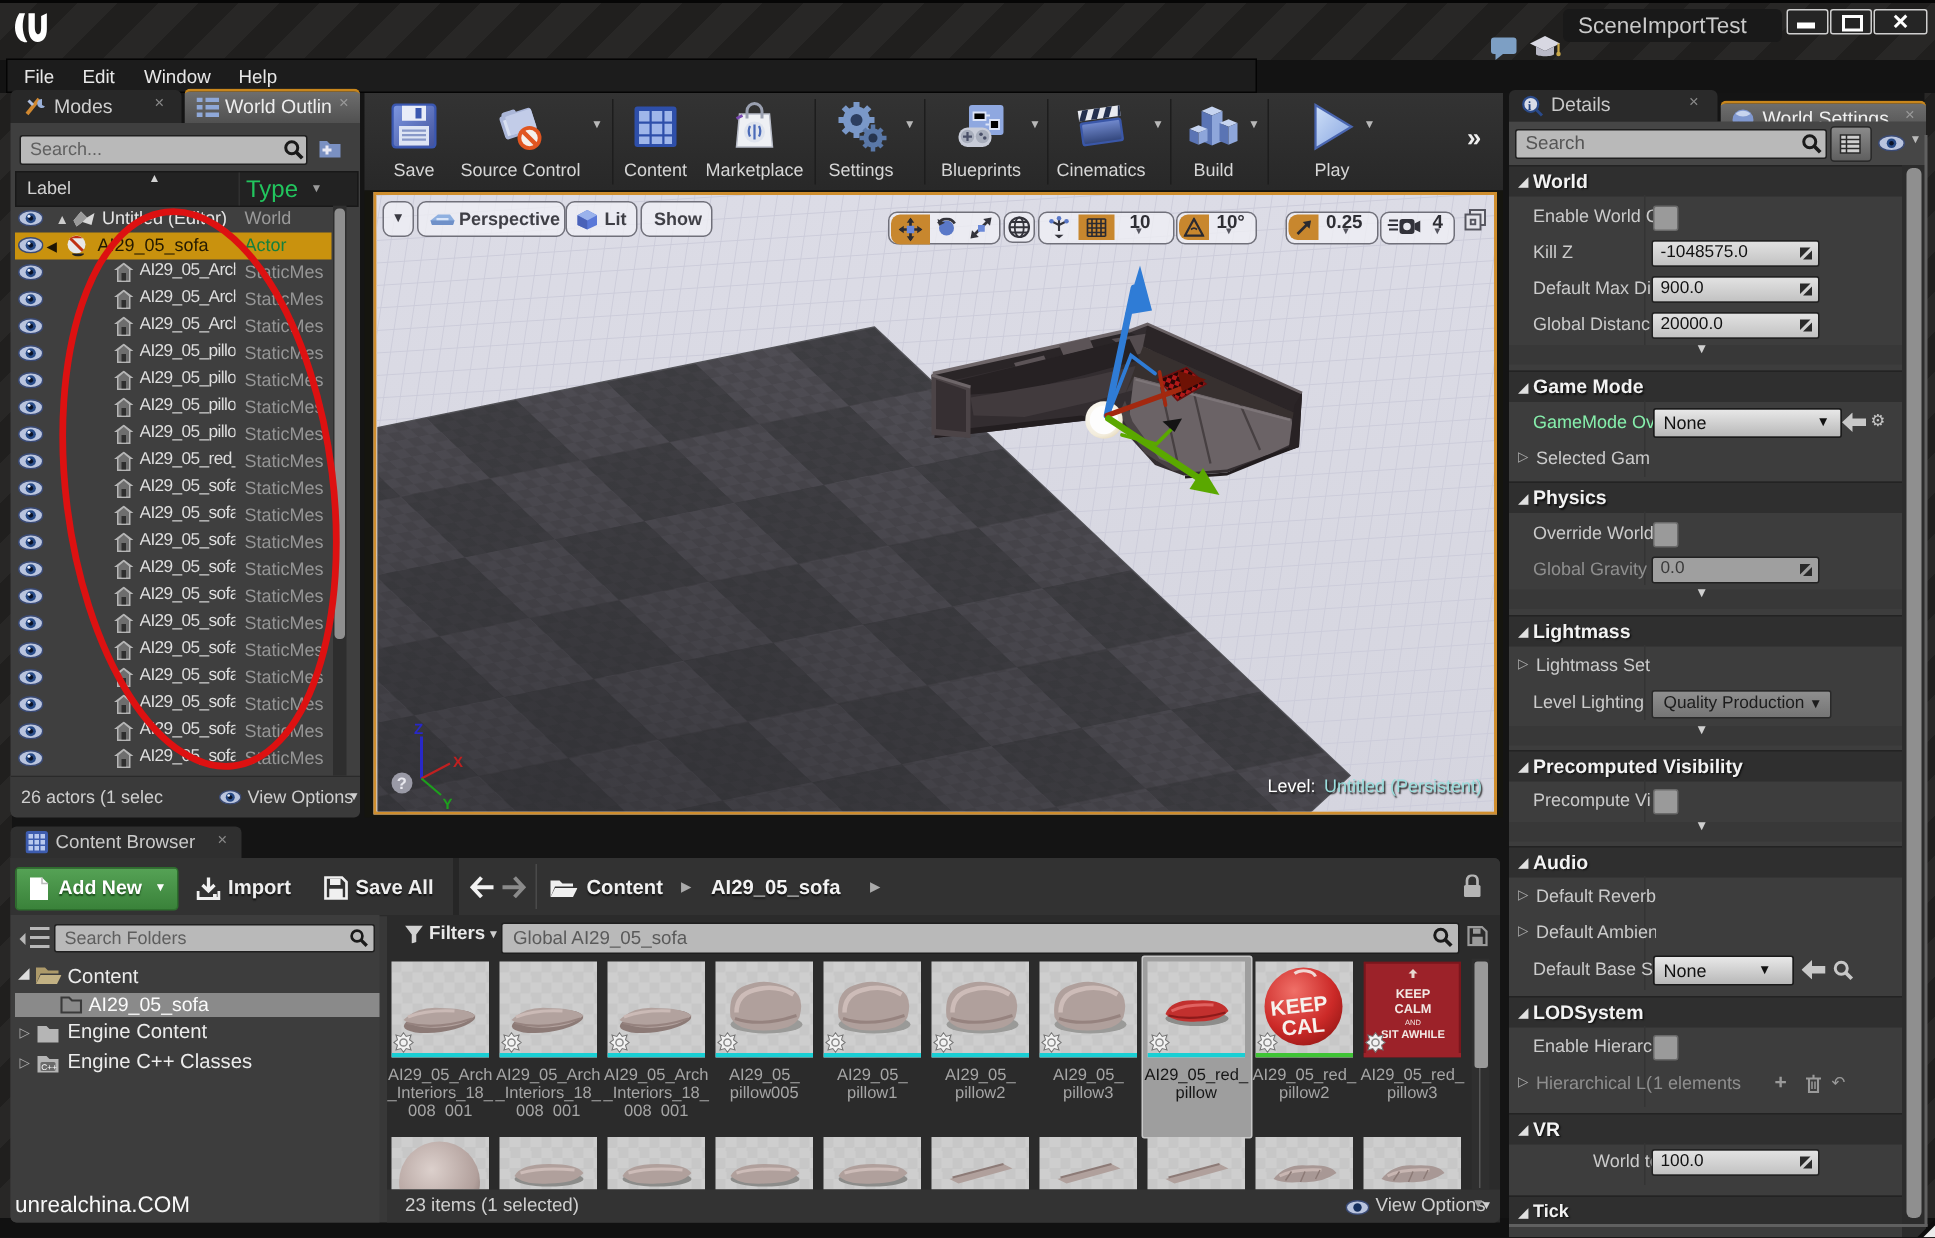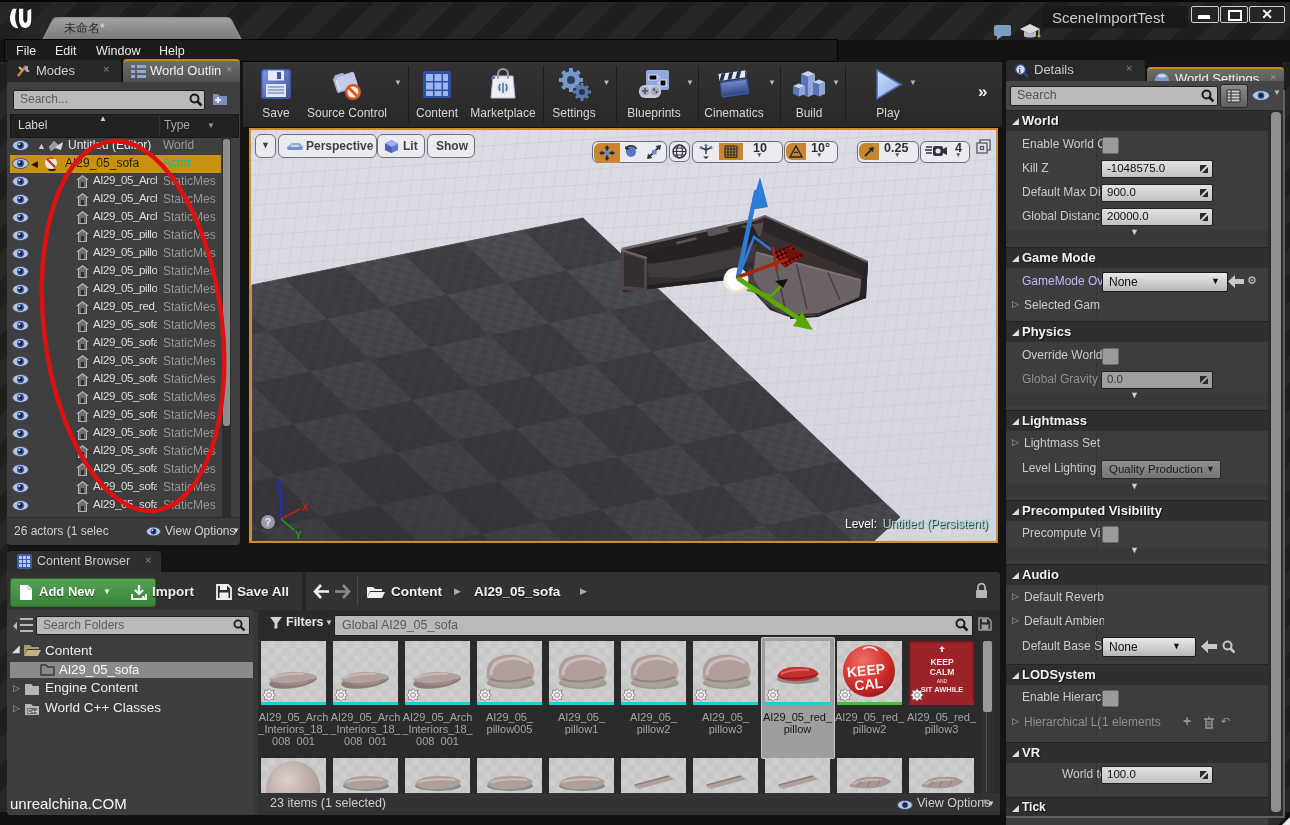--- a/index.html
+++ b/index.html
@@ -14,33 +14,20 @@
 <div class="abs stripes" style="left:0;top:40px;width:8px;height:785px;"></div>
 <div class="abs stripes" style="left:1283px;top:40px;width:7px;height:785px;"></div>
 <div class="abs" style="left:0;top:812px;width:1290px;height:13px;background:#111;"></div>
 <div class="abs" style="left:0;top:0;width:1290px;height:2px;background:#060606;"></div>
 
 <svg class="abs" style="left:6px;top:5px;" width="26" height="26" viewBox="0 0 34 34">
       <path d="M9 5 C5 11 4 19 7 25 C9 29 13 31 16 30 C12 24 11 16 13 8 L14 5 Z" fill="#fff"></path>
       <path d="M17 5 L17 18 C17 25 20 30 25 30 C30 30 33 26 33 19 L33 5 L28 7.5 L28 18 C28 22 26.5 24 24.5 23 C23 22 22.5 20 22.5 17 L22.5 5 Z" fill="#fff"></path>
     </svg>
 
-<div class="abs" style="left:42px;top:16px;width:210px;height:24px;">
-<svg width="210" height="24" viewBox="0 0 210 24">
-        <path d="M0 24 L10 4 Q11.5 1 16 1 L184 1 Q188.5 1 190 4 L200 24 Z" fill="#8f8f8f"></path>
-        <path d="M2 24 L11.5 4.8 Q12.8 2.4 16 2.4 L184 2.4 Q187.2 2.4 188.5 4.8 L198 24 Z" fill="url(#tabg)"></path>
-        <defs>
-          <linearGradient id="tabg" x1="0" y1="0" x2="0" y2="1">
-            <stop offset="0" stop-color="#a2a2a2"></stop>
-            <stop offset="1" stop-color="#777"></stop>
-          </linearGradient>
-        </defs>
-      </svg>
-<div class="abs" style="left:22px;top:4px;font-size:12px;color:#2d2d2d;">未命名<span style="color:#e8e8e8;">*</span></div>
-</div>
 
 <svg class="abs" style="left:993px;top:24px;" width="20" height="17" viewBox="0 0 20 17">
       <rect x="1" y="1" width="17" height="11" rx="2" fill="#7d9fc4"></rect>
       <path d="M4 12 L4 16 L9 12 Z" fill="#7d9fc4"></path>
     </svg>
 <svg class="abs" style="left:1019px;top:23px;" width="22" height="18" viewBox="0 0 22 18">
       <path d="M11 1 L21 6 L11 11 L1 6 Z" fill="#d8d8e2"></path>
       <path d="M5 8 L5 13 C5 15 17 15 17 13 L17 8 L11 11 Z" fill="#b8b8c6"></path>
       <path d="M20 6 L20 12" stroke="#caa84a" stroke-width="1.5"></path>
       <circle cx="20" cy="13" r="1.5" fill="#caa84a"></circle>
@@ -95,21 +82,21 @@
         </svg>
       </div>
 <svg class="abs" style="left:203px;top:32px;" width="20" height="16" viewBox="0 0 20 16">
         <path d="M3 3 L8 3 L10 5 L17 5 L17 14 L3 14 Z" fill="#7a90c2"></path>
         <path d="M5 9 h6 M8 6 v6" stroke="#e8e8f4" stroke-width="2"></path>
       </svg>
 <div class="abs" style="left:3px;top:55px;width:227px;height:22px;background:#222;border:1px solid #181818;">
         <div class="abs" style="left:7px;top:3px;font-size:12px;color:#d2d2d2;">Label</div>
         <div class="abs" style="left:88px;top:-1px;color:#d2d2d2;font-size:8px;">▲</div>
         <div class="abs" style="left:148px;top:0;width:1px;height:22px;background:#303030;"></div>
-        <div class="abs" style="left:153px;top:3px;font-size:12px;color:#a3a3a3;">Type</div>
+        <div class="abs" style="left:153px;top:3px;font-size:16px;color:#22c55e;">Type</div>
         <div class="abs" style="left:196px;top:6px;color:#9a9a9a;font-size:8px;">▼</div>
       </div>
 <svg class="abs" style="left:5px;top:80.5px;" width="17" height="11" viewBox="0 0 17 11">
         <ellipse cx="8.5" cy="5.5" rx="8" ry="5" fill="#b9c4de" stroke="#3a4a74" stroke-width="1"></ellipse>
         <circle cx="8.5" cy="5.5" r="3.4" fill="#274a86"></circle>
         <circle cx="8.5" cy="5.5" r="1.6" fill="#0a1226"></circle>
         <circle cx="7.3" cy="4.2" r="1" fill="#e8eefc"></circle>
       </svg>
 <div class="abs" style="left:30px;top:81.5px;color:#ccc;font-size:9px;">▲</div>
 <svg class="abs" style="left:41px;top:79.5px;" width="16" height="13" viewBox="0 0 16 13">
@@ -126,21 +113,21 @@
         <circle cx="7.3" cy="4.2" r="1" fill="#e8eefc"></circle>
       </svg>
 <div class="abs" style="left:24px;top:99.5px;color:#1d1504;font-size:9px;">◀</div>
 <svg class="abs" style="left:37px;top:96.5px;" width="15" height="15" viewBox="0 0 15 15">
         <circle cx="7" cy="7" r="6" fill="#e8e8e8"></circle>
         <path d="M2.8 2.8 A6 6 0 0 1 11.2 2.8 Z" fill="#c03010"></path>
         <path d="M2.8 2.8 L11.2 11.2" stroke="#c03010" stroke-width="2"></path>
         <path d="M4 13 a4 2 0 0 0 8 0" fill="#222"></path>
       </svg>
 <div class="abs" style="left:58px;top:97.0px;font-size:12px;color:#241a02;">AI29_05_sofa</div>
-<div class="abs" style="left:156px;top:97.0px;font-size:12px;color:#14b8a6;">Actor</div>
+<div class="abs" style="left:156px;top:97.0px;font-size:12px;color:#15803d;">Actor</div>
 <svg class="abs" style="left:5px;top:116.5px;" width="17" height="11" viewBox="0 0 17 11">
         <ellipse cx="8.5" cy="5.5" rx="8" ry="5" fill="#b9c4de" stroke="#3a4a74" stroke-width="1"></ellipse>
         <circle cx="8.5" cy="5.5" r="3.4" fill="#274a86"></circle>
         <circle cx="8.5" cy="5.5" r="1.6" fill="#0a1226"></circle>
         <circle cx="7.3" cy="4.2" r="1" fill="#e8eefc"></circle>
       </svg>
 <svg class="abs" style="left:69px;top:115.5px;" width="13" height="13" viewBox="0 0 13 13">
         <path d="M6.5 0 L13 5 L11 5 L11 13 L2 13 L2 5 L0 5 Z" fill="#b5b5b5"></path>
         <path d="M6.5 1.5 L10 4.5 L10 12 L3 12 L3 4.5 Z" fill="#6e6e6e"></path>
         <rect x="5" y="7" width="3" height="5" fill="#2e2e2e"></rect>
@@ -814,21 +801,21 @@
         </svg>
       </div>
 <div class="abs" style="left:0;top:171.0px;width:262px;height:13px;background:#383838;">
         <div class="abs" style="left:124px;top:-3px;font-size:9px;color:#d0d0d0;">▼</div>
       </div>
 <div class="abs" style="left:0;top:188.0px;width:262px;height:20px;background:#2f2f2f;border-top:1px solid #232323;">
         <div class="abs" style="left:6px;top:5px;font-size:9px;color:#e0e0e0;">◢</div>
         <div class="abs" style="left:16px;top:2px;font-size:13px;font-weight:bold;color:#f2f2f2;text-shadow:1px 1px 1px #111;">Game Mode</div>
       </div>
 <div class="abs" style="left:90px;top:208.0px;width:1px;height:51.0px;background:#343434;"></div>
-<div class="abs ell" style="left:16px;top:215.0px;width:80px;font-size:12px;color:#c4b5fd;">GameMode Ov</div>
+<div class="abs ell" style="left:16px;top:215.0px;width:80px;font-size:12px;color:#86efac;">GameMode Ov</div>
 <div class="abs" style="left:96px;top:213.0px;width:124px;height:18px;background:linear-gradient(#e8e8e8,#b8b8b8);border:1px solid #1a1a1a;border-radius:2px;">
         <div class="abs" style="left:6px;top:2px;font-size:12px;color:#111;">None</div>
         <div class="abs" style="left:108px;top:3px;font-size:9px;color:#111;">▼</div>
       </div>
 <svg class="abs" style="left:222px;top:216.0px;" width="16" height="13" viewBox="0 0 16 13">
         <path d="M7 0 L7 4 L16 4 L16 9 L7 9 L7 13 L0 6.5 Z" fill="#c8c8c8"></path>
       </svg>
 <div class="abs" style="left:241px;top:215.0px;font-size:11px;color:#c8c8c8;">⚙</div>
 <div class="abs" style="left:6px;top:240.0px;font-size:9px;color:#aaa;">▷</div>
       <div class="abs ell" style="left:18px;top:239.0px;width:80px;font-size:12px;color:#cbcbcb;">Selected Gam</div>
@@ -946,21 +933,21 @@
             <rect x="2" y="10" width="3" height="3"></rect>
             <rect x="6" y="10" width="3" height="3"></rect>
             <rect x="10" y="10" width="3" height="3"></rect>
           </g>
         </svg>
         <div class="abs" style="left:30px;top:3px;font-size:12.5px;color:#cacaca;">Content Browser</div>
         <div class="abs" style="left:138px;top:3px;font-size:11px;color:#8a8a8a;">×</div>
       </div>
 <div class="abs" style="left:0;top:21px;width:993px;height:243px;background:#383838;border-radius:0 4px 4px 4px;"></div>
 <div class="abs" style="left:0;top:21px;width:993px;height:38px;background:#323232;border-radius:0 4px 0 0;border-bottom:1px solid #2a2a2a;"></div>
-<div class="abs" style="left:3px;top:27px;width:107px;height:27px;background:linear-gradient(#55a255,#3a823a);border:1px solid #2d6e2d;border-radius:3px;padding-left:37px;">
+<div class="abs" style="left:3px;top:27px;width:107px;height:27px;background:linear-gradient(#55a255,#3a823a);border:1px solid #2d6e2d;border-radius:3px;">
         <svg class="abs" style="left:8px;top:5px;" width="14" height="17" viewBox="0 0 14 17">
           <path d="M1 1 L9 1 L13 5 L13 16 L1 16 Z" fill="#fff"></path>
           <path d="M9 1 L9 5 L13 5" fill="none" stroke="#bbb"></path>
         </svg>
         <div class="abs" style="left:28px;top:5px;font-size:13px;font-weight:bold;color:#fff;text-shadow:0 1px 1px #1a4a1a;">Add New</div>
         <div class="abs" style="left:92px;top:8px;font-size:8px;color:#fff;">▼</div>
       </div>
 <svg class="abs" style="left:124px;top:33px;" width="16" height="16" viewBox="0 0 16 16">
         <path d="M8 1 L8 9 M4 6 L8 10 L12 6" stroke="#f0f0f0" stroke-width="2.2" fill="none"></path>
         <path d="M1 10 L1 15 L15 15 L15 10" stroke="#f0f0f0" stroke-width="2" fill="none"></path>
@@ -1022,21 +1009,21 @@
 <svg class="abs" style="left:17px;top:132px;" width="16" height="13" viewBox="0 0 16 13">
         <path d="M1 12 L1 1 L7 1 L9 3 L15 3 L15 12 Z" fill="#b5b5b5"></path>
       </svg>
 <div class="abs" style="left:38px;top:129px;font-size:13.5px;color:#ececec;">Engine Content</div>
 <div class="abs" style="left:6px;top:152px;font-size:9px;color:#aaa;">▷</div>
 <svg class="abs" style="left:17px;top:152px;" width="16" height="13" viewBox="0 0 16 13">
         <path d="M1 12 L1 1 L7 1 L9 3 L15 3 L15 12 Z" fill="#b5b5b5"></path>
         <rect x="3" y="5" width="10" height="6" rx="1" fill="#6a6a6a"></rect>
         <text x="3.5" y="10" font-size="5.5" fill="#fff" font-family="Liberation Sans">C++</text>
       </svg>
-<div class="abs" style="left:38px;top:149px;font-size:13.5px;color:#ececec;">World C++ Classes</div>
+<div class="abs" style="left:38px;top:149px;font-size:13.5px;color:#ececec;">Engine C++ Classes</div>
 <div class="abs" style="left:3px;top:244px;font-size:15px;color:#f8f8f8;">unrealchina.COM</div>
 <div class="abs" style="left:251px;top:59px;width:742px;height:205px;background:#2b2b2b;"></div>
 <svg class="abs" style="left:263px;top:66px;" width="12" height="12" viewBox="0 0 12 12">
         <path d="M0 0 L12 0 L7.5 6 L7.5 11 L4.5 12 L4.5 6 Z" fill="#d2d2d2"></path>
       </svg>
 <div class="abs" style="left:279px;top:64px;font-size:12.5px;font-weight:bold;color:#e8e8e8;">Filters</div>
 <div class="abs" style="left:318px;top:67px;font-size:8px;color:#ccc;">▼</div>
 <div class="abs" style="left:327px;top:64px;width:637px;height:19px;background:#b9b9b9;border:1px solid #1f1f1f;border-radius:2px;">
         <div class="abs" style="left:7px;top:2px;font-size:12.5px;color:#5a5a5a;">Global AI29_05_sofa</div>
         <svg class="abs" style="left:620px;top:2px;" width="14" height="14" viewBox="0 0 14 14">

